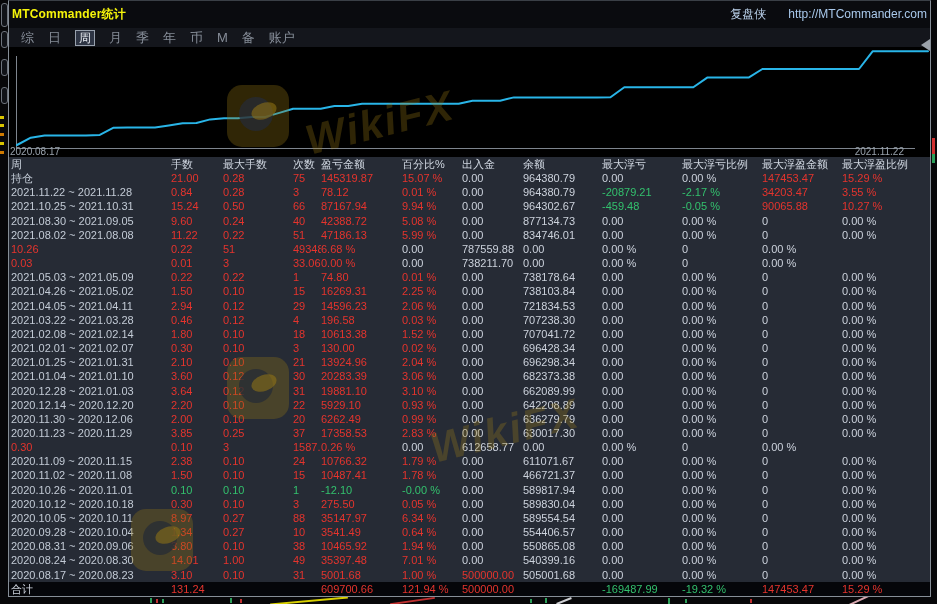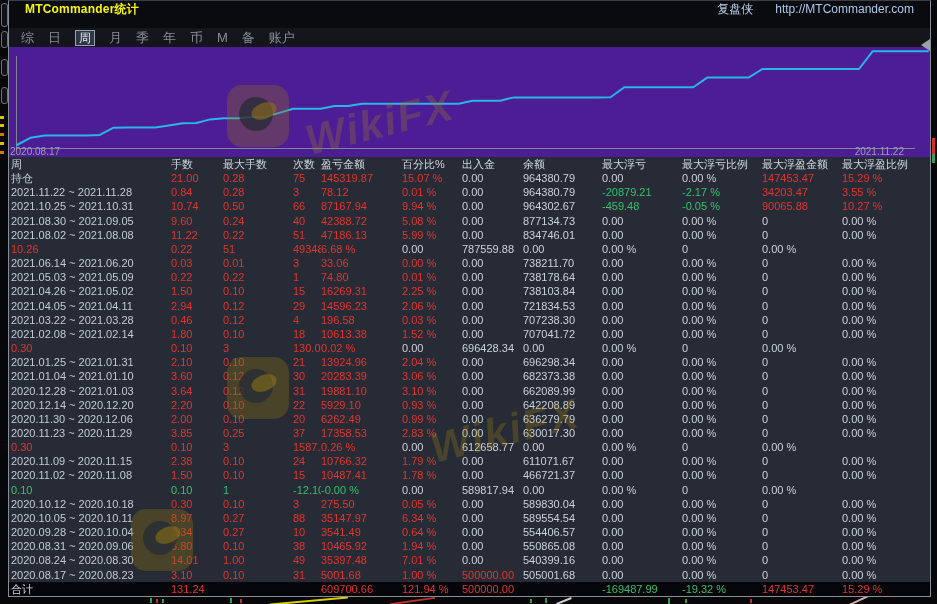--- a/index.html
+++ b/index.html
@@ -13,34 +13,34 @@
   .bgbtn{position:absolute;left:1px;width:5px;border:1px solid #6d737c;border-radius:3px;background:#101217;}
   .dash{position:absolute;left:0;width:4px;height:3px;}
   .bstrip-mark{position:absolute;}
   
   .window{
     position:absolute;left:8px;top:0;width:921px;height:595px;
     border:1px solid #868e97;border-top-color:#3a3f46;
     background:#262b35;
   }
   .titlebar{
-    height:27px;background:#0a0b0f;display:flex;align-items:flex-start;
-    justify-content:space-between;padding:0 16px;box-sizing:border-box;
+    height:27px;background:#0a0b0f;display:flex;align-items:center;
+    justify-content:space-between;padding:0 3px;box-sizing:border-box;
   }
   .title{color:#f6f50a;font-weight:bold;font-size:12px;letter-spacing:.2px;}
   .tlink{font-size:12px;color:#a9c9ec;}
   .tlink .brand{color:#bdd4ee;margin-right:22px;}
   .menubar{
     height:19px;background:#14161c;display:flex;align-items:center;
     gap:14px;padding-left:12px;font-size:13px;position:relative;
   }
   .mi{color:#868d98;cursor:default;}
   .mi.sel{color:#e9edf3;border:1px solid #98a1ad;background:#2e3544;padding:0 3px;line-height:14px;font-size:12px;}
   
-  .chart{position:relative;height:110px;background:#4c1d95;}
+  .chart{position:relative;height:110px;background:#000000;}
   .chart svg{position:absolute;left:0;top:0;}
   .xl{position:absolute;bottom:0;font-size:10px;color:#99a2ac;}
   .xl.left{left:1px;}
   .xl.right{right:26px;}
   .grip{
     position:absolute;right:0;top:-8px;width:0;height:0;
     border-style:solid;border-width:6px 9px 6px 0;
     border-color:transparent #9aa1a9 transparent transparent;
   }
   
@@ -173,21 +173,21 @@
           <span class="k-r">0.01 %</span>
           <span class="k-w">0.00</span>
           <span class="k-w">964380.79</span>
           <span class="k-g">-20879.21</span>
           <span class="k-g">-2.17 %</span>
           <span class="k-r">34203.47</span>
           <span class="k-r">3.55 %</span>
         </div>
         <div class="trow">
           <span class="k-d">2021.10.25 ~ 2021.10.31</span>
-          <span class="k-r">10.74</span>
+          <span class="k-r">15.24</span>
           <span class="k-r">0.50</span>
           <span class="k-r">66</span>
           <span class="k-r">87167.94</span>
           <span class="k-r">9.94 %</span>
           <span class="k-w">0.00</span>
           <span class="k-w">964302.67</span>
           <span class="k-g">-459.48</span>
           <span class="k-g">-0.05 %</span>
           <span class="k-r">90065.88</span>
           <span class="k-r">10.27 %</span>
@@ -227,21 +227,20 @@
           <span class="k-r">49348.18</span>
           <span class="k-r">6.68 %</span>
           <span class="k-w">0.00</span>
           <span class="k-w">787559.88</span>
           <span class="k-w">0.00</span>
           <span class="k-w">0.00 %</span>
           <span class="k-w">0</span>
           <span class="k-w">0.00 %</span>
         </div>
         <div class="trow">
-          <span class="k-d">2021.06.14 ~ 2021.06.20</span>
           <span class="k-r">0.03</span>
           <span class="k-r">0.01</span>
           <span class="k-r">3</span>
           <span class="k-r">33.06</span>
           <span class="k-r">0.00 %</span>
           <span class="k-w">0.00</span>
           <span class="k-w">738211.70</span>
           <span class="k-w">0.00</span>
           <span class="k-w">0.00 %</span>
           <span class="k-w">0</span>
@@ -311,20 +310,21 @@
           <span class="k-r">10613.38</span>
           <span class="k-r">1.52 %</span>
           <span class="k-w">0.00</span>
           <span class="k-w">707041.72</span>
           <span class="k-w">0.00</span>
           <span class="k-w">0.00 %</span>
           <span class="k-w">0</span>
           <span class="k-w">0.00 %</span>
         </div>
         <div class="trow">
+          <span class="k-d">2021.02.01 ~ 2021.02.07</span>
           <span class="k-r">0.30</span>
           <span class="k-r">0.10</span>
           <span class="k-r">3</span>
           <span class="k-r">130.00</span>
           <span class="k-r">0.02 %</span>
           <span class="k-w">0.00</span>
           <span class="k-w">696428.34</span>
           <span class="k-w">0.00</span>
           <span class="k-w">0.00 %</span>
           <span class="k-w">0</span>
@@ -449,20 +449,21 @@
           <span class="k-r">10487.41</span>
           <span class="k-r">1.78 %</span>
           <span class="k-w">0.00</span>
           <span class="k-w">466721.37</span>
           <span class="k-w">0.00</span>
           <span class="k-w">0.00 %</span>
           <span class="k-w">0</span>
           <span class="k-w">0.00 %</span>
         </div>
         <div class="trow">
+          <span class="k-d">2020.10.26 ~ 2020.11.01</span>
           <span class="k-g">0.10</span>
           <span class="k-g">0.10</span>
           <span class="k-g">1</span>
           <span class="k-g">-12.10</span>
           <span class="k-g">-0.00 %</span>
           <span class="k-w">0.00</span>
           <span class="k-w">589817.94</span>
           <span class="k-w">0.00</span>
           <span class="k-w">0.00 %</span>
           <span class="k-w">0</span>

